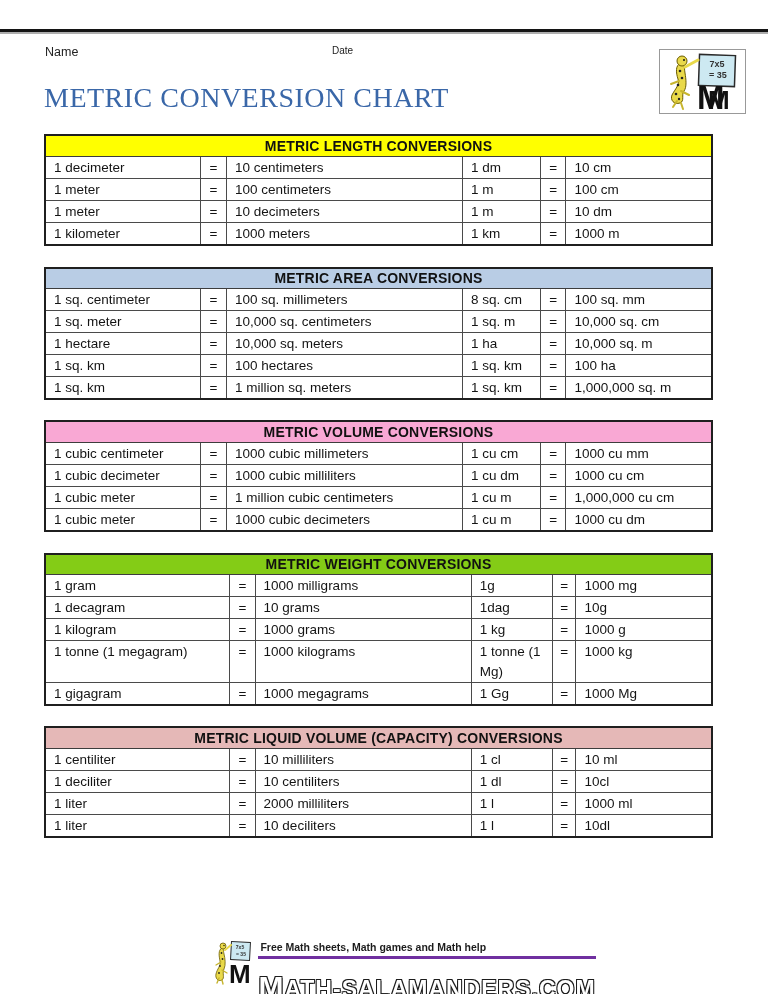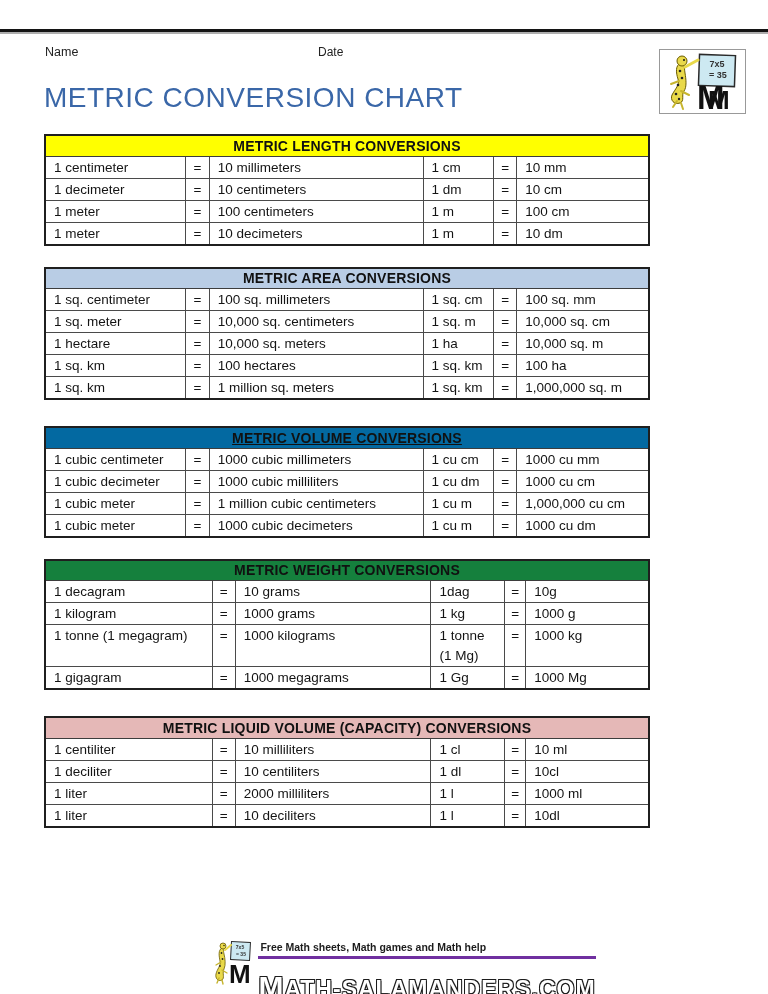--- a/index.html
+++ b/index.html
@@ -6,49 +6,49 @@
   html,body { background:#ffffff; }
   .page {
     position:relative; width:768px; height:994px; background:#ffffff;
     font-family:"Liberation Sans", sans-serif; color:#1a1a1a; overflow:hidden;
   }
   .top-rule {
     position:absolute; top:29px; left:0; width:768px; height:3px;
     background:#141414; box-shadow:0 2px 0 #adadad;
   }
   .name-label { position:absolute; left:45px; top:45px; font-size:12.5px; color:#222; }
-  .date-label { position:absolute; left:318px; top:45px; font-size:12px; color:#222; }
+  .date-label { position:absolute; left:332px; top:45px; font-size:10px; color:#222; }
   .page-title {
     position:absolute; left:44px; top:82px;
-    font-family:Liberation Sans, sans-serif; font-weight:normal;
+    font-family:Liberation Serif, serif; font-weight:normal;
     font-size:28px; letter-spacing:0.5px;
   }
   .logo-box {
     position:absolute; top:49px; right:22px; width:87px; height:65px;
     background:#fff; border:1px solid #999;
     display:flex; align-items:center; justify-content:center;
   }
   .tables-wrap { position:absolute; left:44px; top:134px; width:686px; }
   table.conv {
-    width:606px; border-collapse:collapse; table-layout:fixed;
+    width:669px; border-collapse:collapse; table-layout:fixed;
     border:2px solid #1f1f1f; background:#fff;
   }
   table.conv th.caption {
     height:21px; font-size:14px; font-weight:bold; text-align:center;
     border:1px solid #3d3d3d; color:#111; letter-spacing:0.2px;
   }
   table.conv td {
     height:21px; border:1px solid #4a4a4a; font-size:13.5px;
     line-height:20px; vertical-align:top; padding-top:1px;
     color:#141414; overflow:hidden;
   }
   table.conv td.c0, table.conv td.c2, table.conv td.c3, table.conv td.c5 { padding-left:8px; padding-right:4px; }
   table.conv td.c1, table.conv td.c4 { text-align:center; padding-left:0; }
   .gap-a { margin-bottom:21px; }
-  .gap-b { margin-bottom:26px; }
+  .gap-b { margin-bottom:20px; }
   .footer {
     position:absolute; left:0; top:938px; width:768px;
     display:flex; justify-content:center; align-items:flex-start;
     transform:translateX(20px);
   }
   .footer-logo { margin-right:2px; margin-top:2px; }
   .footer-text { display:flex; flex-direction:column; }
   .tagline {
     font-size:10.5px; font-weight:bold; color:#1c1c1c;
     padding:3px 4px 3px 2px; border-bottom:3px solid #7030A0; white-space:nowrap;
@@ -113,28 +113,20 @@
           <col style="width:3.8%">
           <col style="width:21.9%">
       </colgroup>
       <thead>
           <tr>
             <th class="caption" colspan="6" style="background-color: rgb(255, 255, 0);">METRIC LENGTH CONVERSIONS</th>
           </tr>
         </thead>
       <tbody>
           <tr>
-            <td class="c0">1 centimeter</td>
-            <td class="c1">=</td>
-            <td class="c2">10 millimeters</td>
-            <td class="c3">1 cm</td>
-            <td class="c4">=</td>
-            <td class="c5">10 mm</td>
-          </tr>
-          <tr>
             <td class="c0">1 decimeter</td>
             <td class="c1">=</td>
             <td class="c2">10 centimeters</td>
             <td class="c3">1 dm</td>
             <td class="c4">=</td>
             <td class="c5">10 cm</td>
           </tr>
           <tr>
             <td class="c0">1 meter</td>
             <td class="c1">=</td>
@@ -143,20 +135,28 @@
             <td class="c4">=</td>
             <td class="c5">100 cm</td>
           </tr>
           <tr>
             <td class="c0">1 meter</td>
             <td class="c1">=</td>
             <td class="c2">10 decimeters</td>
             <td class="c3">1 m</td>
             <td class="c4">=</td>
             <td class="c5">10 dm</td>
+          </tr>
+          <tr>
+            <td class="c0">1 kilometer</td>
+            <td class="c1">=</td>
+            <td class="c2">1000 meters</td>
+            <td class="c3">1 km</td>
+            <td class="c4">=</td>
+            <td class="c5">1000 m</td>
           </tr>
         </tbody>
     </table>
 
     <table class="conv gap-b">
       <colgroup>
         <col style="width:23.3%">
           <col style="width:3.9%">
           <col style="width:35.4%">
         <col style="width:11.7%">
@@ -166,21 +166,21 @@
       <thead>
           <tr>
             <th class="caption" colspan="6" style="background-color: rgb(185, 205, 229);">METRIC AREA CONVERSIONS</th>
           </tr>
         </thead>
       <tbody>
           <tr>
             <td class="c0">1 sq. centimeter</td>
             <td class="c1">=</td>
             <td class="c2">100 sq. millimeters</td>
-            <td class="c3">1 sq. cm</td>
+            <td class="c3">8 sq. cm</td>
             <td class="c4">=</td>
             <td class="c5">100 sq. mm</td>
           </tr>
           <tr>
             <td class="c0">1 sq. meter</td>
             <td class="c1">=</td>
             <td class="c2">10,000 sq. centimeters</td>
             <td class="c3">1 sq. m</td>
             <td class="c4">=</td>
             <td class="c5">10,000 sq. cm</td>
@@ -216,21 +216,21 @@
       <colgroup>
         <col style="width:23.3%">
           <col style="width:3.9%">
           <col style="width:35.4%">
         <col style="width:11.7%">
           <col style="width:3.8%">
           <col style="width:21.9%">
       </colgroup>
       <thead>
           <tr>
-            <th class="caption" colspan="6" style="background-color: #0369a1; text-decoration: underline;">METRIC VOLUME CONVERSIONS</th>
+            <th class="caption" colspan="6" style="background-color: #f9a8d4;">METRIC VOLUME CONVERSIONS</th>
           </tr>
         </thead>
       <tbody>
           <tr>
             <td class="c0">1 cubic centimeter</td>
             <td class="c1">=</td>
             <td class="c2">1000 cubic millimeters</td>
             <td class="c3">1 cu cm</td>
             <td class="c4">=</td>
             <td class="c5">1000 cu mm</td>
@@ -266,24 +266,32 @@
       <colgroup>
         <col style="width:27.7%">
           <col style="width:3.8%">
           <col style="width:32.4%">
         <col style="width:12.2%">
           <col style="width:3.5%">
           <col style="width:20.4%">
       </colgroup>
       <thead>
           <tr>
-            <th class="caption" colspan="6" style="background-color: #15803d;">METRIC WEIGHT CONVERSIONS</th>
-          </tr>
-        </thead>
-      <tbody>
+            <th class="caption" colspan="6" style="background-color: #84cc16;">METRIC WEIGHT CONVERSIONS</th>
+          </tr>
+        </thead>
+      <tbody>
+          <tr>
+            <td class="c0">1 gram</td>
+            <td class="c1">=</td>
+            <td class="c2">1000 milligrams</td>
+            <td class="c3">1g</td>
+            <td class="c4">=</td>
+            <td class="c5">1000 mg</td>
+          </tr>
           <tr>
             <td class="c0">1 decagram</td>
             <td class="c1">=</td>
             <td class="c2">10 grams</td>
             <td class="c3">1dag</td>
             <td class="c4">=</td>
             <td class="c5">10g</td>
           </tr>
           <tr>
             <td class="c0">1 kilogram</td>

